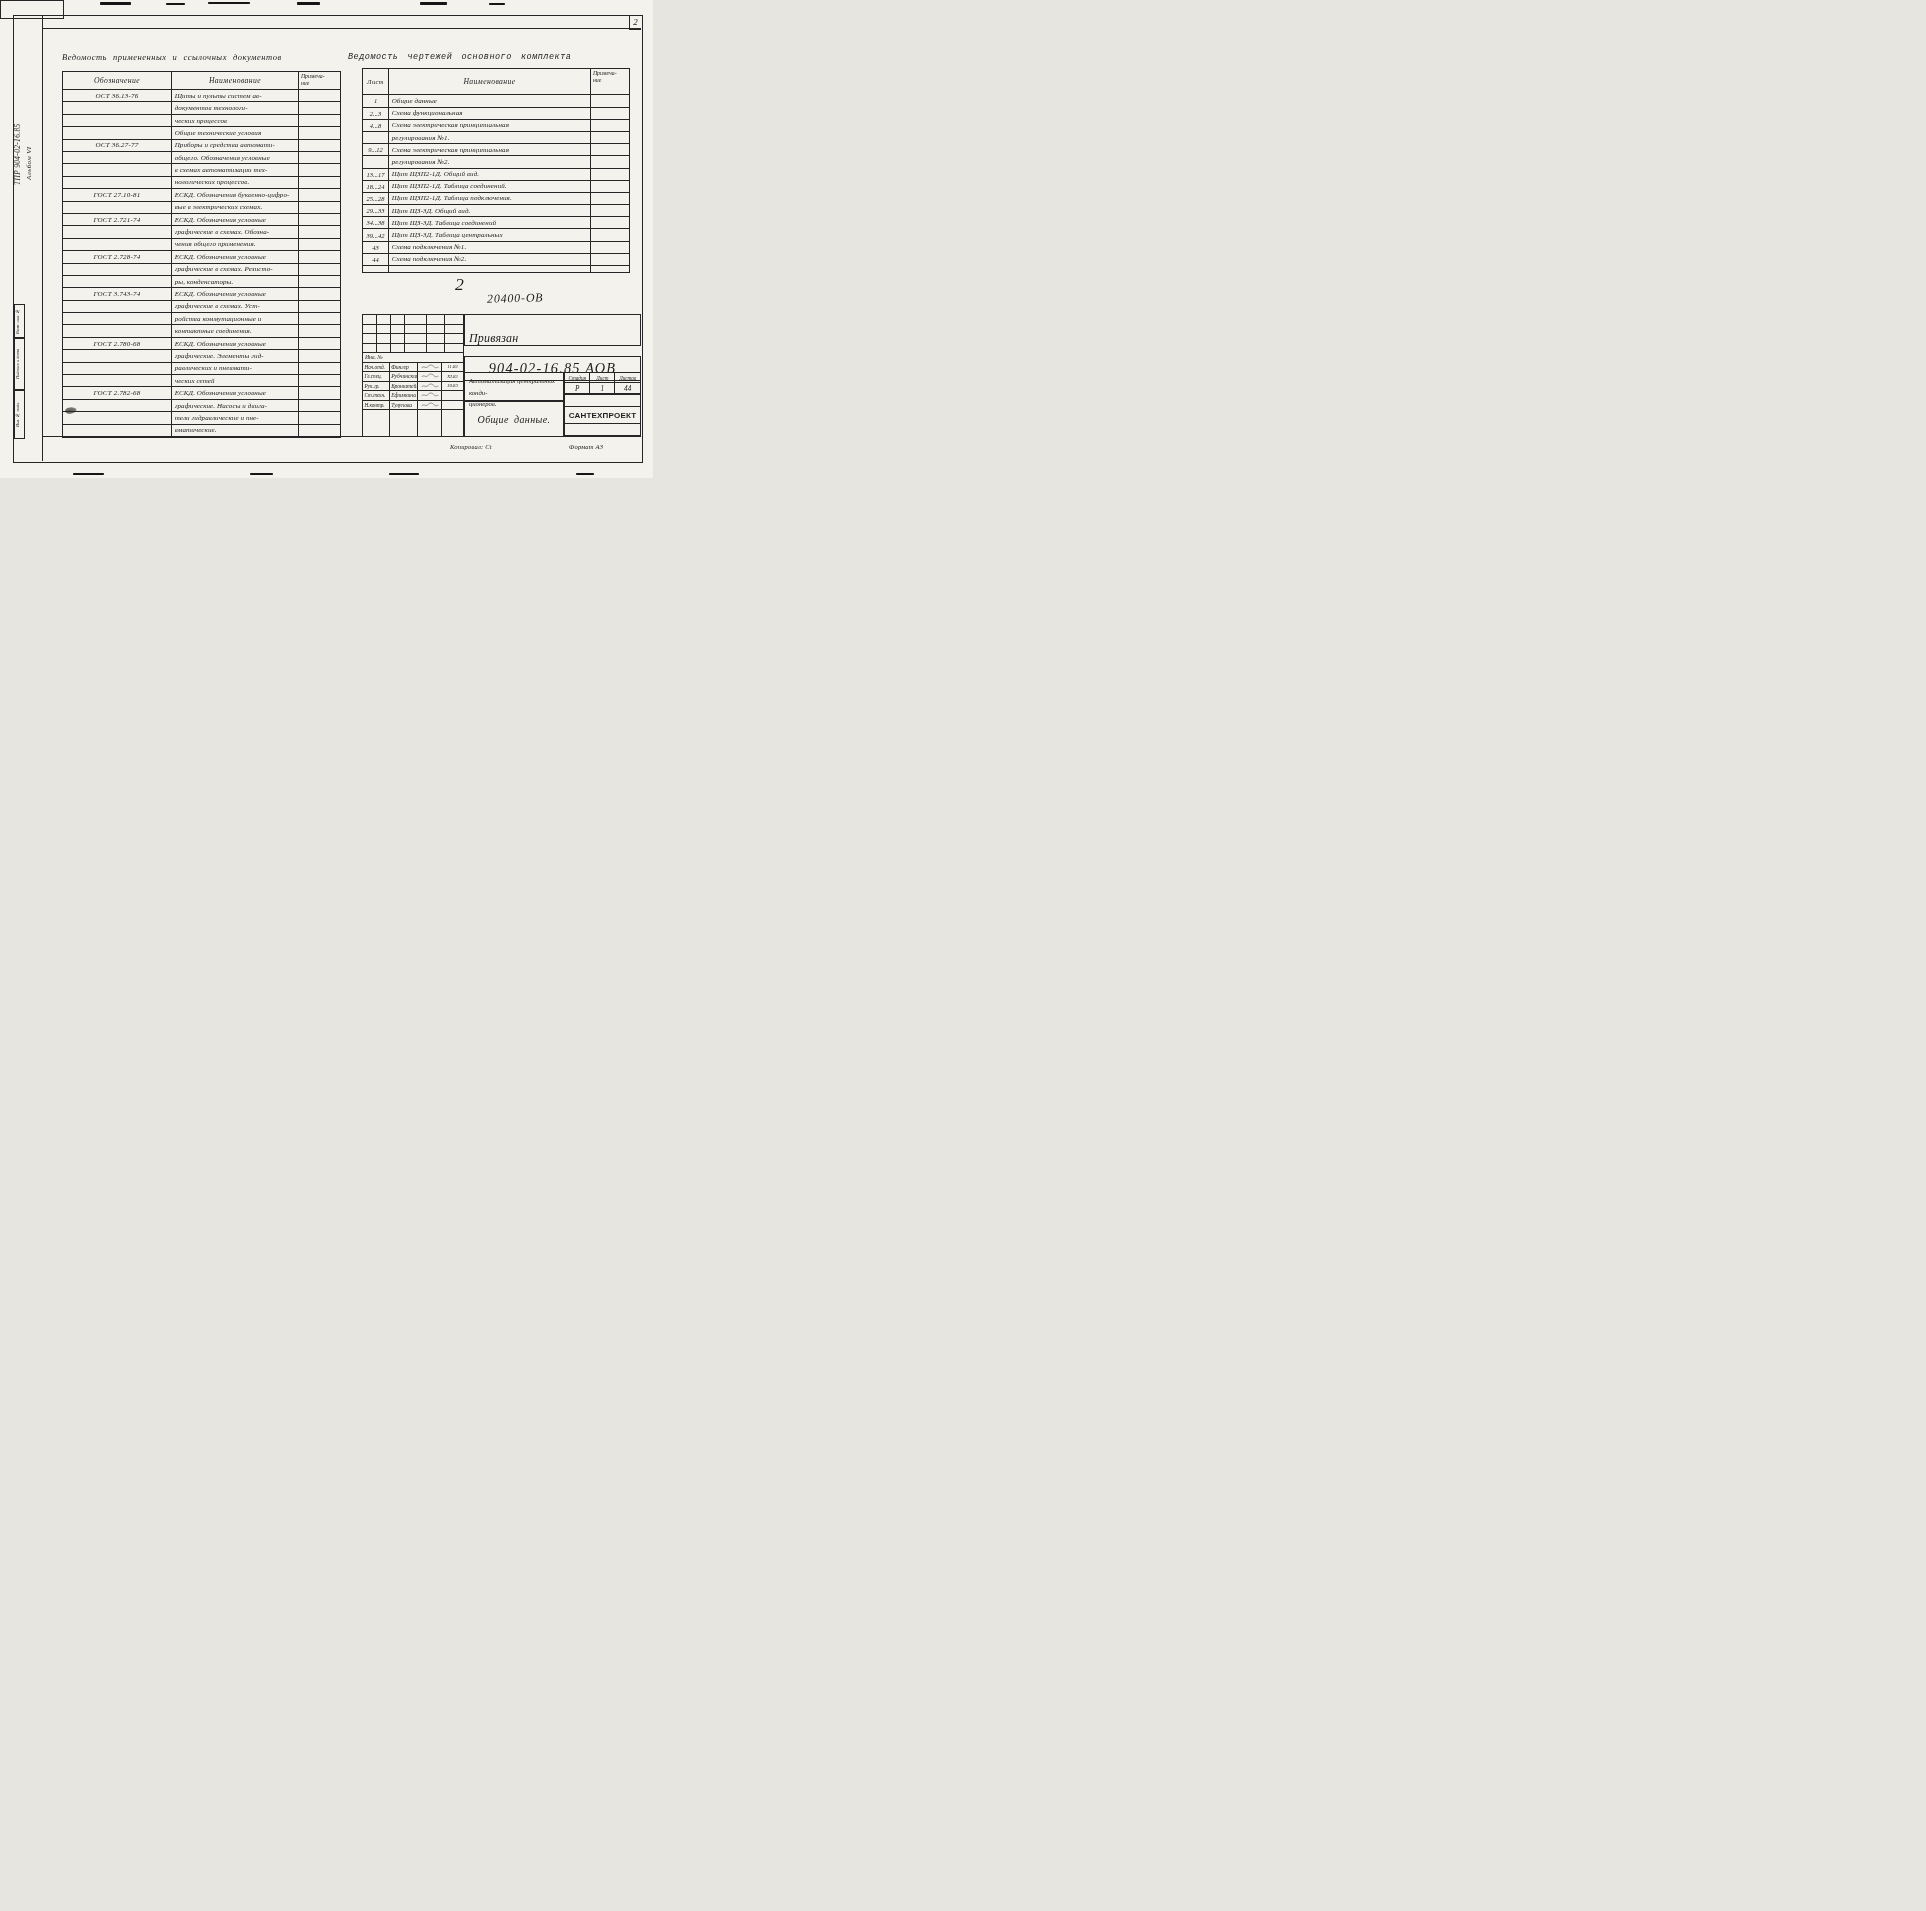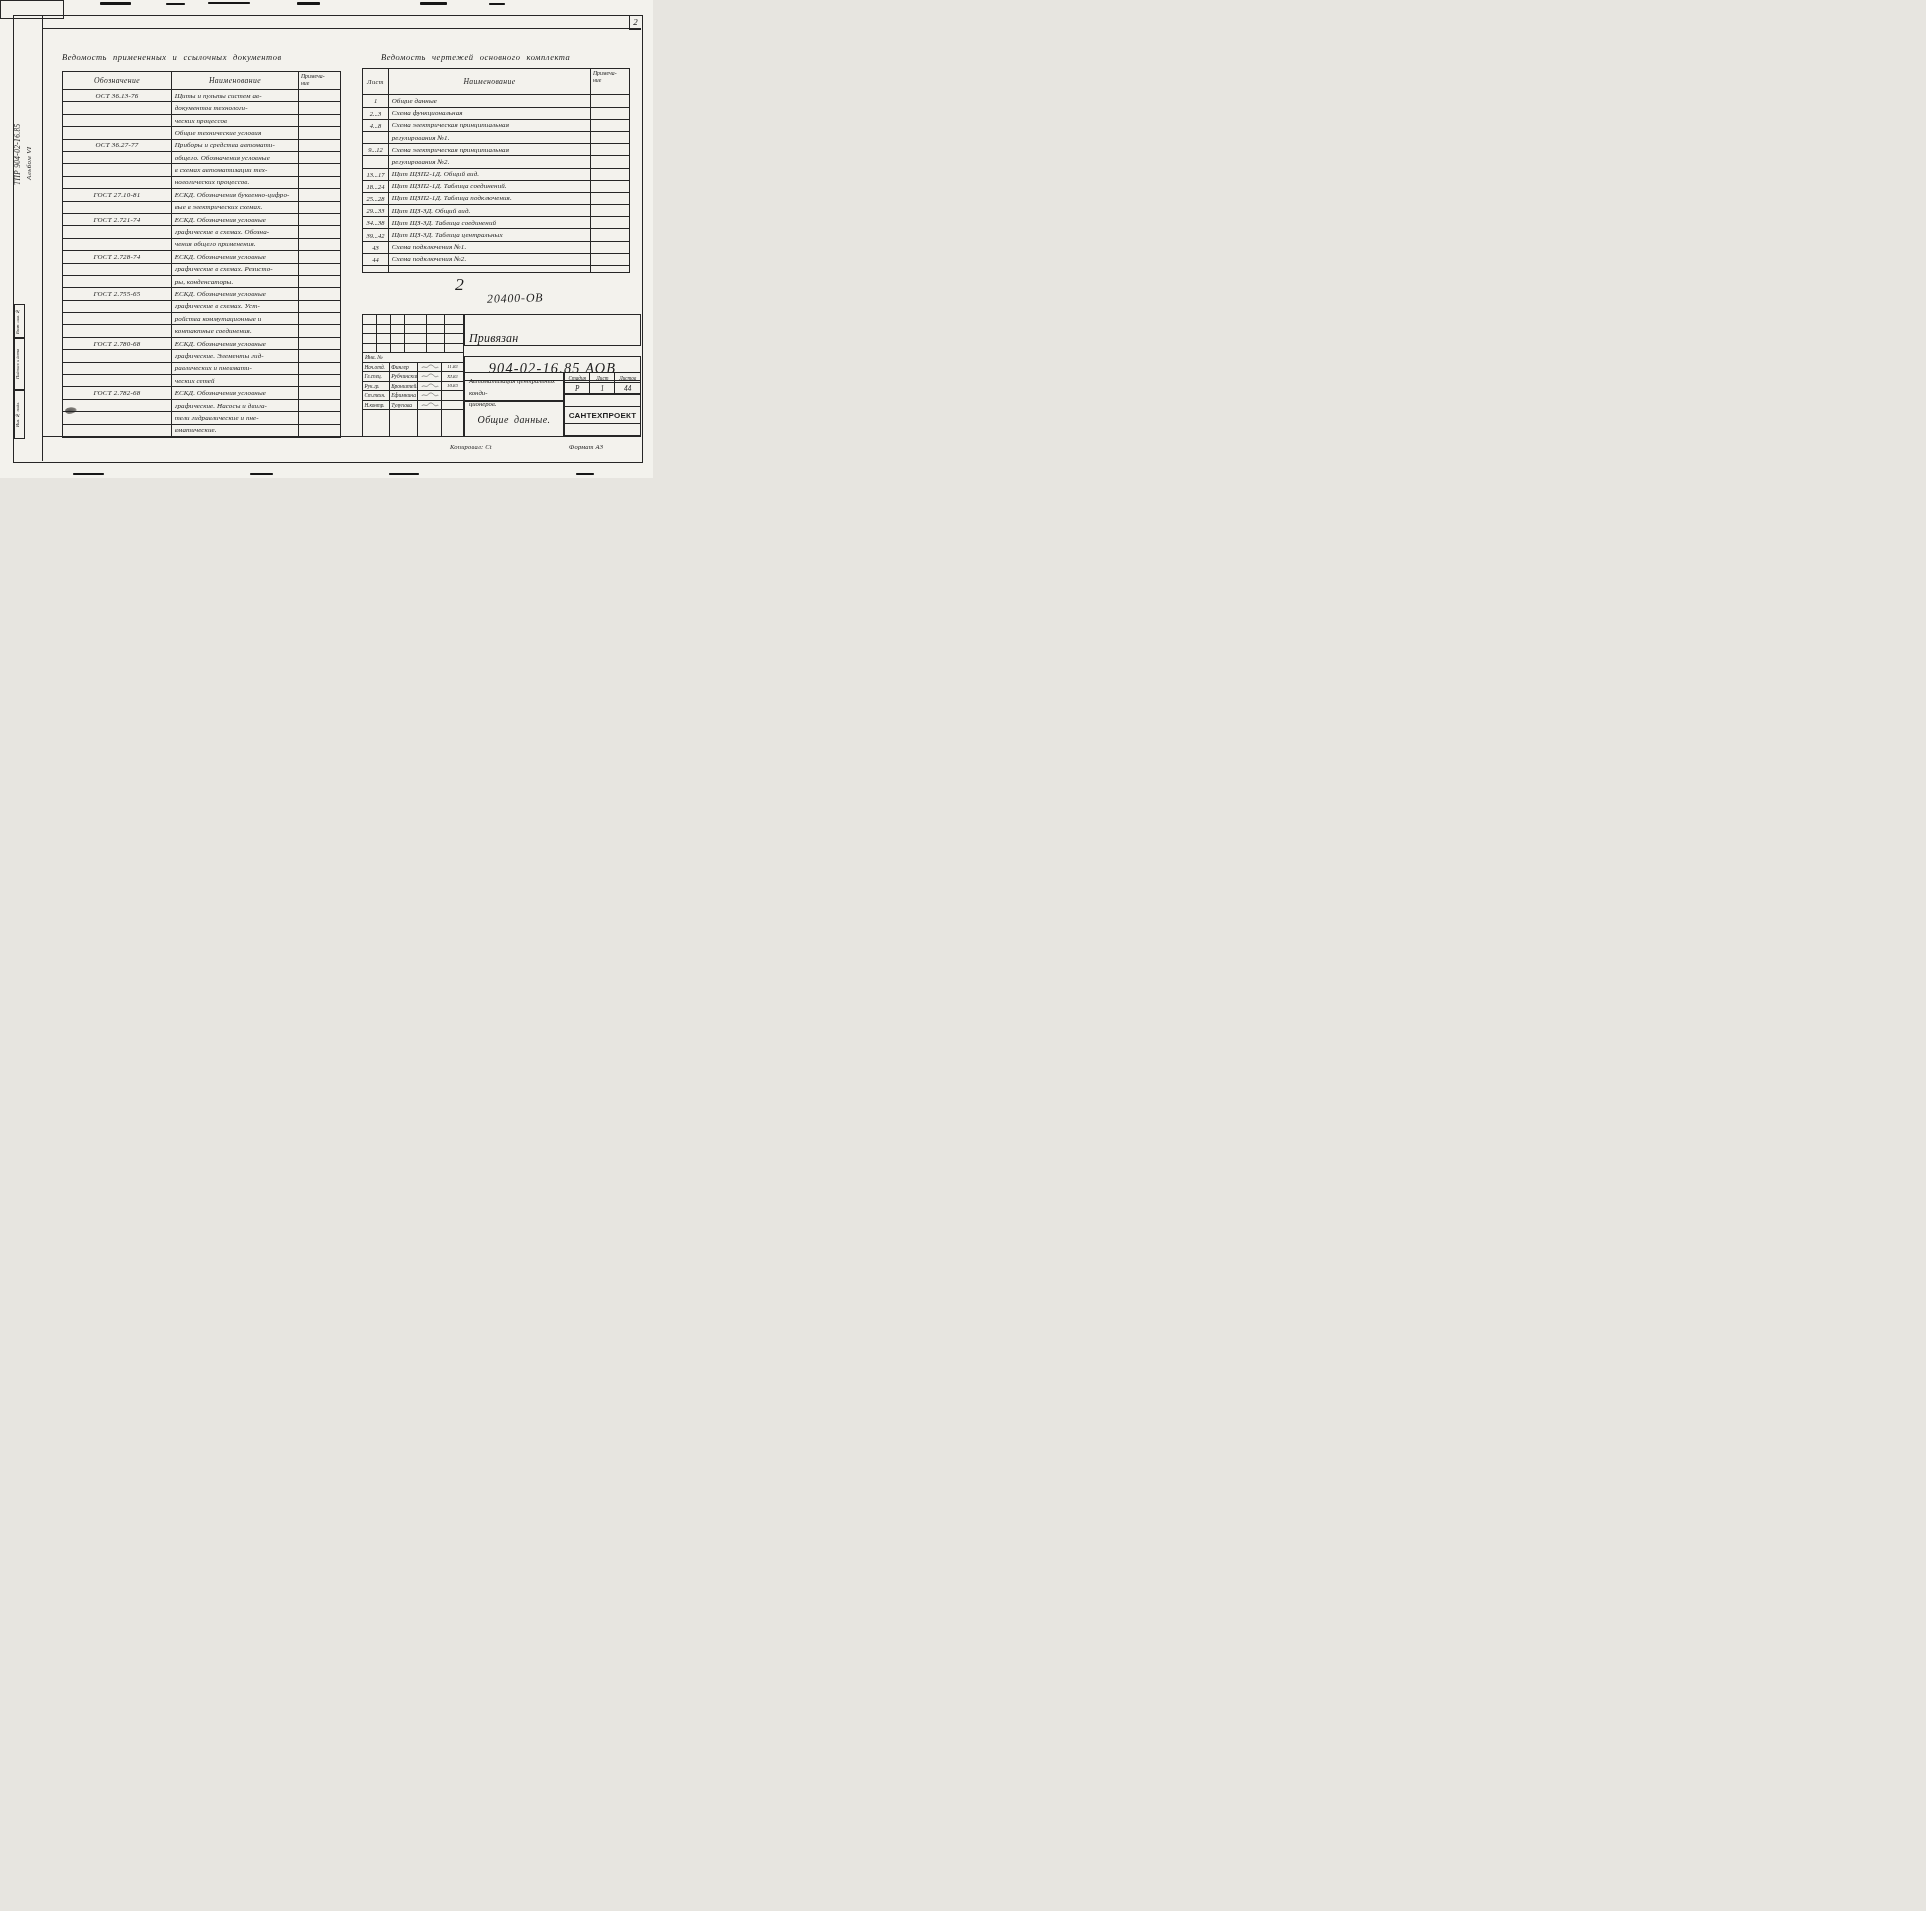--- a/index.html
+++ b/index.html
@@ -128,21 +128,21 @@
   <div class="stamp-box" style="top:337px;height:52px;">
     <span>Подпись и дата</span>
   </div>
   <div class="stamp-box" style="top:389px;height:48px;">
     <span>Инв. № подл.</span>
   </div>
   <div class="vert-note hand" style="left:21.6px;top:176px;font-size:7.3px;">ТПР 904-02-16.85</div>
   <div class="vert-note hand" style="left:33px;top:172px;font-size:7px;">Альбом VI</div>
 
   <div class="tbl-title hand" style="left:62px;top:52px;">Ведомость примененных и ссылочных документов</div>
-  <div class="tbl-title hand" style="left:381px;top:52px;">Ведомость чертежей основного комплекта</div>
+  <div class="tbl-title hand" style="left:348px;top:52px;font-family:Liberation Mono, monospace;">Ведомость чертежей основного комплекта</div>
 
   <div class="table docs">
     <div class="t-head">
       <div class="cell c1 br head-lbl hand">Обозначение</div>
       <div class="cell c2 br head-lbl hand">Наименование</div>
       <div class="cell c3 note-head hand">Примеча-
 ние</div>
     </div>
     <div class="t-bodywrap">
 
@@ -236,21 +236,21 @@
           <div class="cell c3"></div>
         </div>
 
         <div class="t-row">
           <div class="cell c1 br desig hand"></div>
           <div class="cell c2 br dname hand">ры, конденсаторы.</div>
           <div class="cell c3"></div>
         </div>
 
         <div class="t-row">
-          <div class="cell c1 br desig hand">ГОСТ 2.755-65</div>
+          <div class="cell c1 br desig hand">ГОСТ 3.743-74</div>
           <div class="cell c2 br dname hand">ЕСКД. Обозначения условные</div>
           <div class="cell c3"></div>
         </div>
 
         <div class="t-row">
           <div class="cell c1 br desig hand"></div>
           <div class="cell c2 br dname hand">графические в схемах. Уст-</div>
           <div class="cell c3"></div>
         </div>
 

